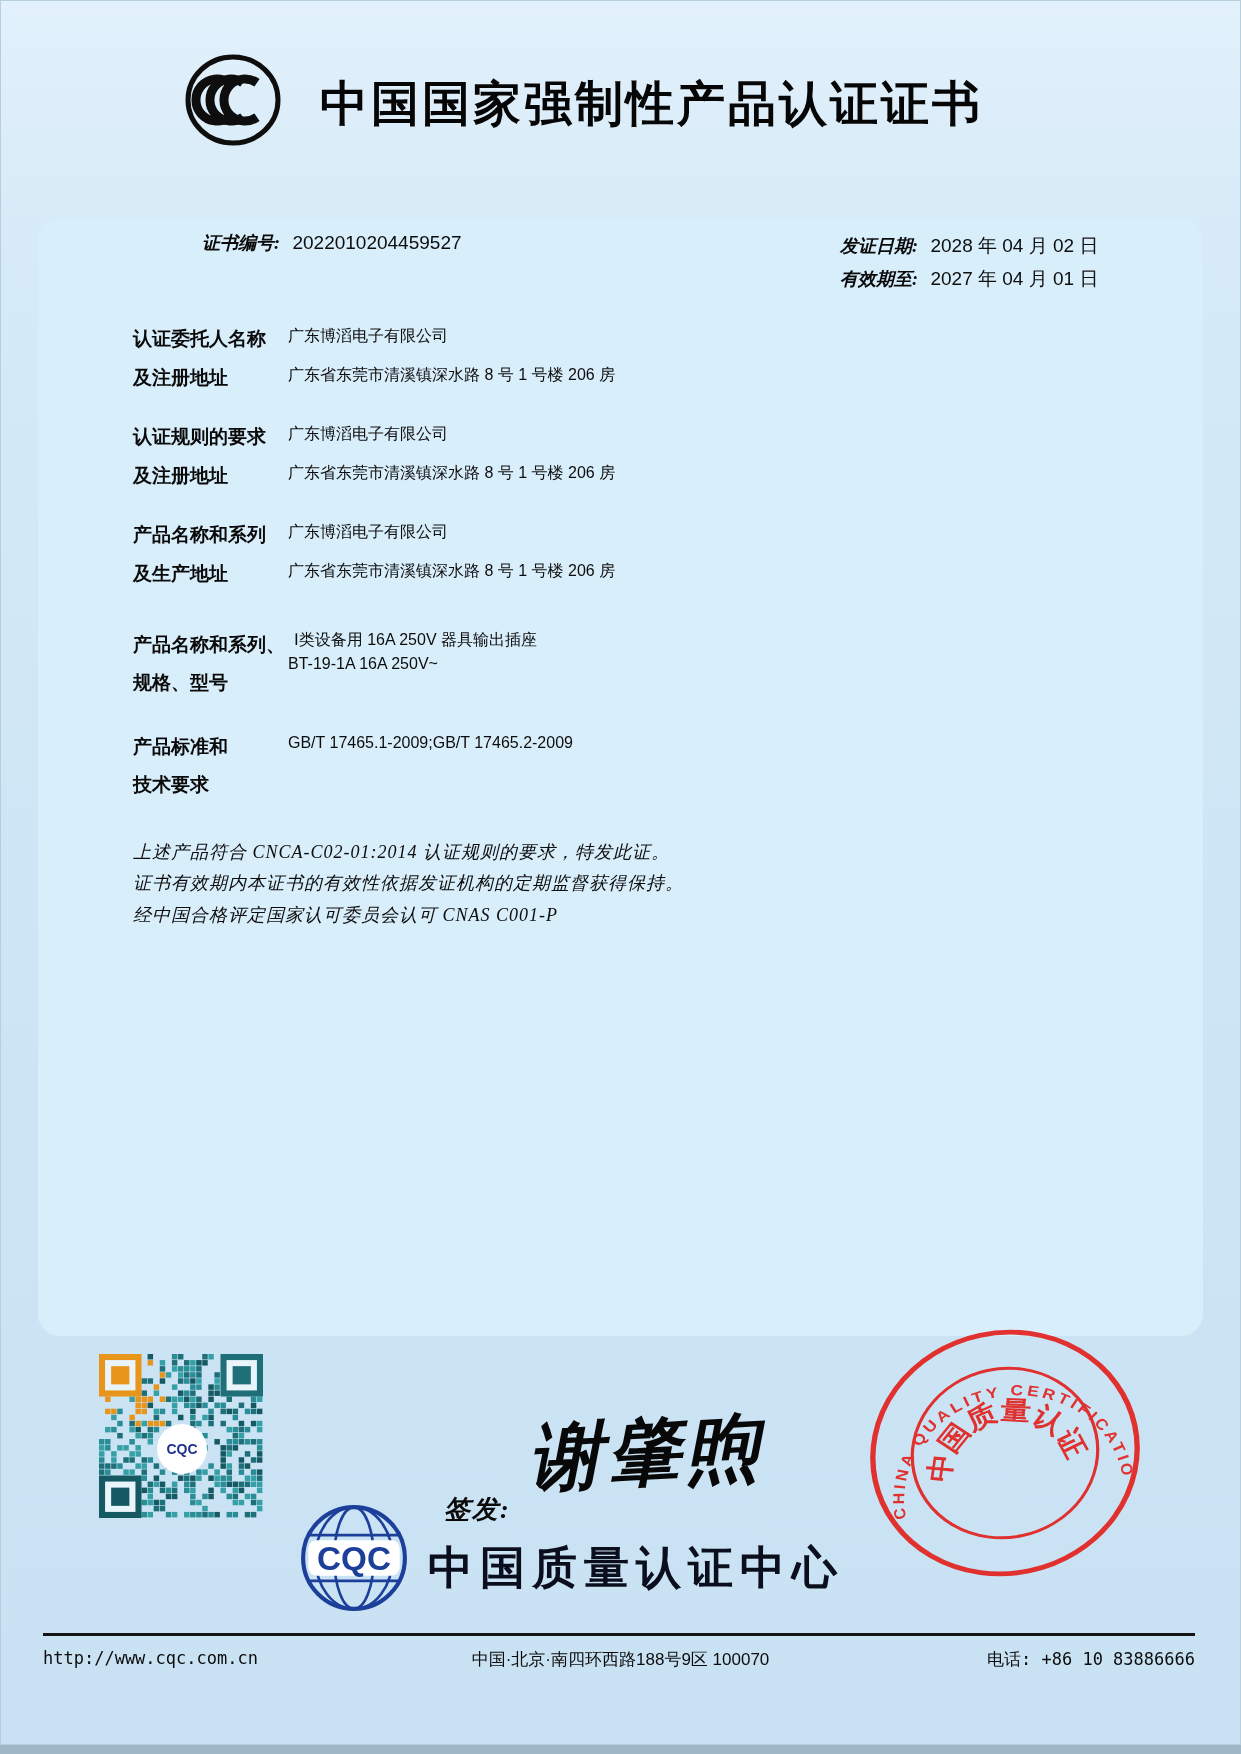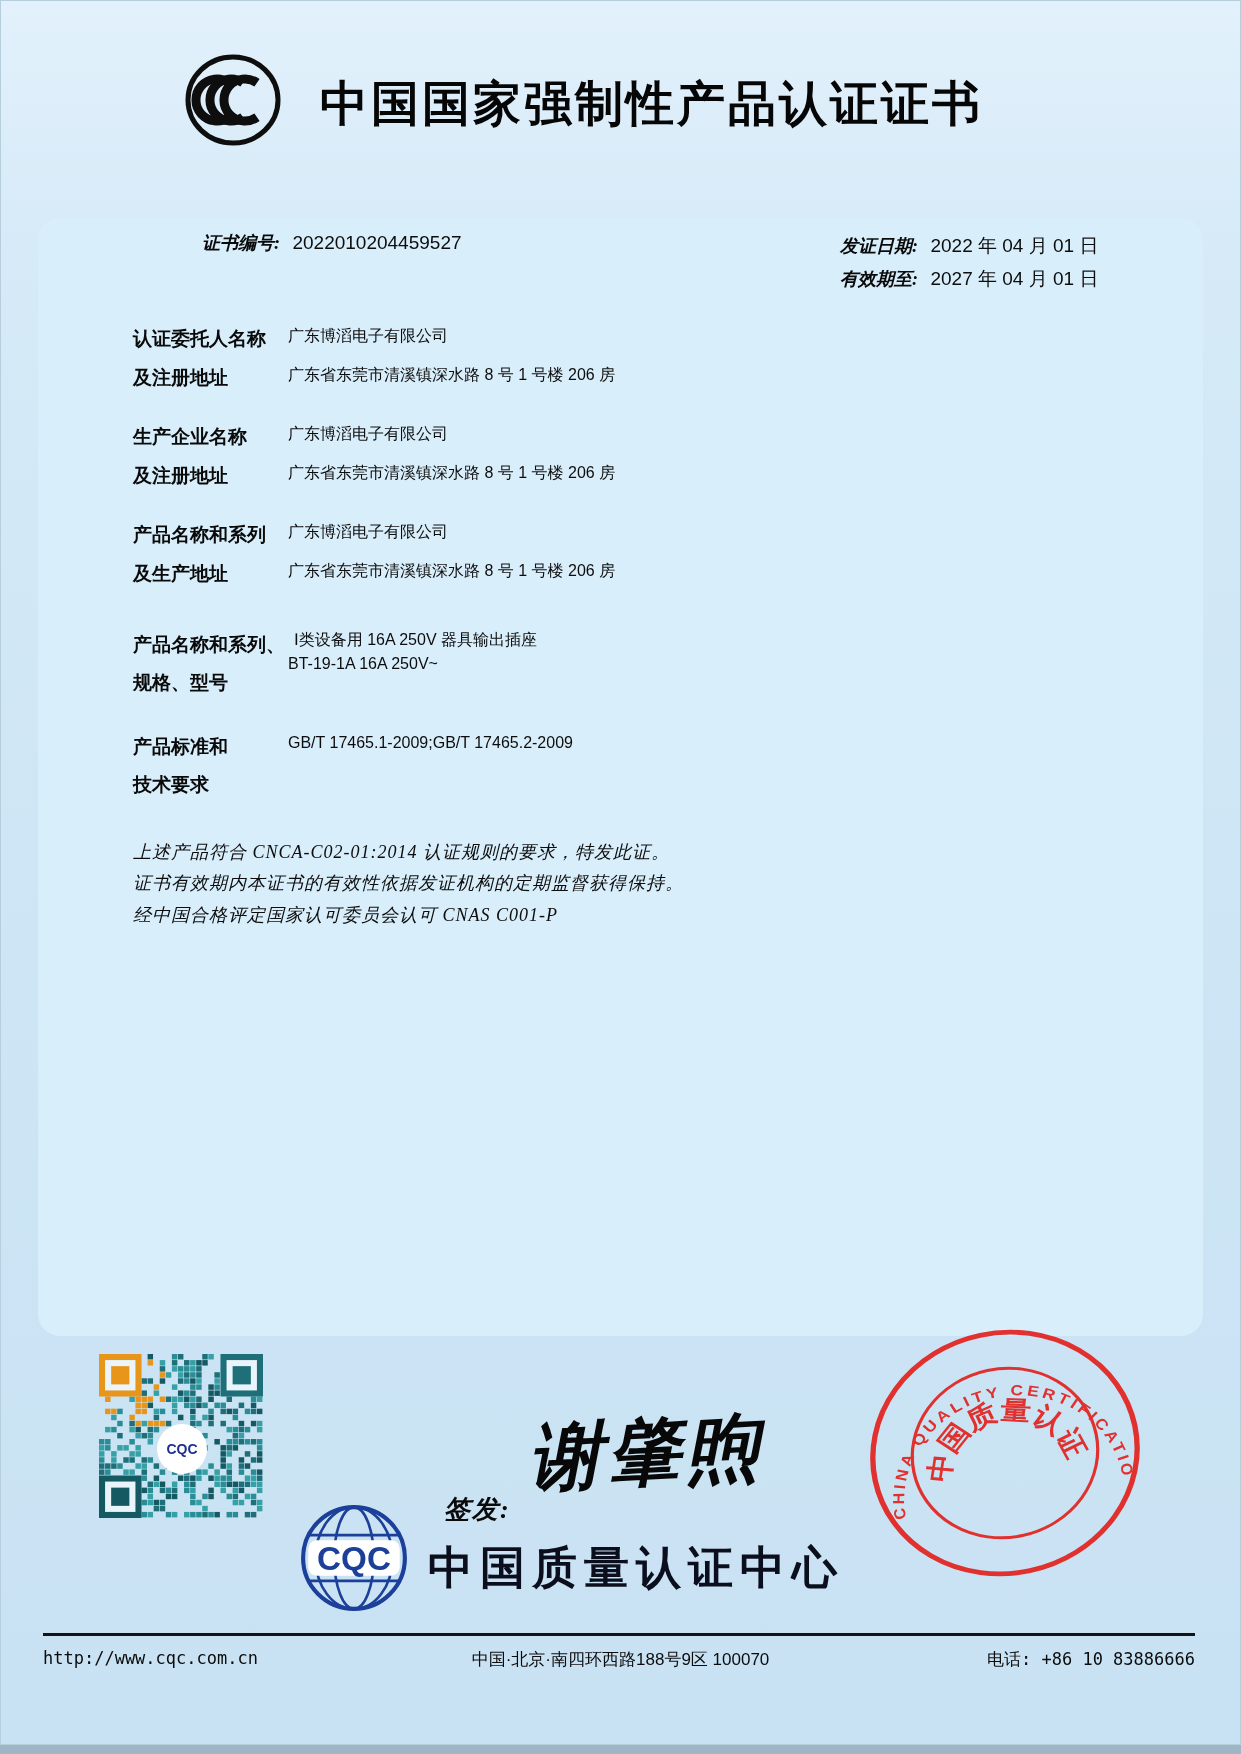--- a/index.html
+++ b/index.html
@@ -53,33 +53,33 @@
 
   <div class="abs panel">
 
     <div class="abs" style="left:164px;top:227px;margin-top:-214px;text-align:center;">
       <span class="kai certno-label">证书编号:</span>
       <span class="certno-value" style="margin-left:8px;">2022010204459527</span>
     </div>
 
     <div class="abs" style="left:802px;top:15px;">
       <span class="kai date-label">发证日期:</span>
-      <span class="date-value" style="margin-left:8px;">2022 年 04 月 01 日</span>
+      <span class="date-value" style="margin-left:8px;">2028 年 04 月 02 日</span>
     </div>
     <div class="abs" style="left:802px;top:48px;">
       <span class="kai date-label">有效期至:</span>
       <span class="date-value" style="margin-left:8px;">2027 年 04 月 01 日</span>
     </div>
 
     <div class="abs lbl" style="left:95px;top:108px;">认证委托人名称</div>
     <div class="abs val" style="left:250px;top:108px;">广东博滔电子有限公司</div>
     <div class="abs lbl" style="left:95px;top:147px;">及注册地址</div>
     <div class="abs val" style="left:250px;top:147px;">广东省东莞市清溪镇深水路 8 号 1 号楼 206 房</div>
 
-    <div class="abs lbl" style="left:95px;top:206px;">生产企业名称</div>
+    <div class="abs lbl" style="left:95px;top:206px;">认证规则的要求</div>
     <div class="abs val" style="left:250px;top:206px;">广东博滔电子有限公司</div>
     <div class="abs lbl" style="left:95px;top:245px;">及注册地址</div>
     <div class="abs val" style="left:250px;top:245px;">广东省东莞市清溪镇深水路 8 号 1 号楼 206 房</div>
 
     <div class="abs lbl" style="left:95px;top:304px;">产品名称和系列</div>
     <div class="abs val" style="left:250px;top:304px;">广东博滔电子有限公司</div>
     <div class="abs lbl" style="left:95px;top:343px;">及生产地址</div>
     <div class="abs val" style="left:250px;top:343px;">广东省东莞市清溪镇深水路 8 号 1 号楼 206 房</div>
 
     <div class="abs lbl" style="left:95px;top:414px;">产品名称和系列、</div>

